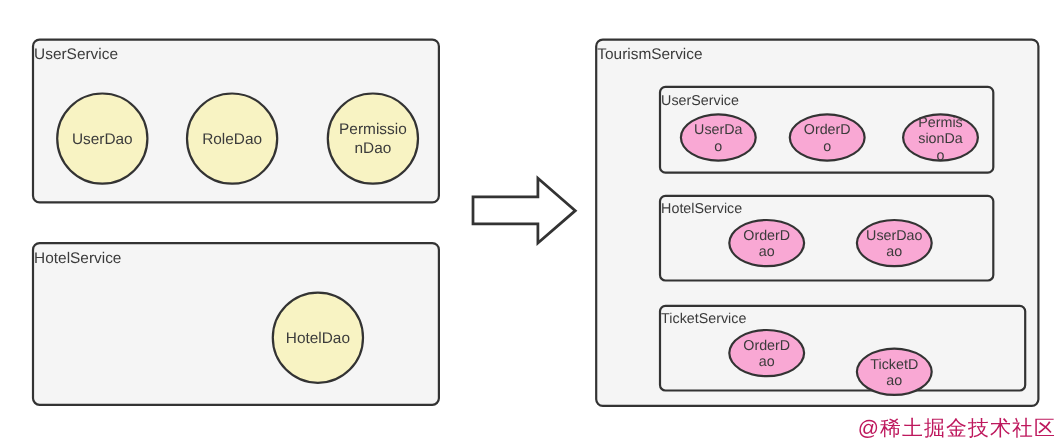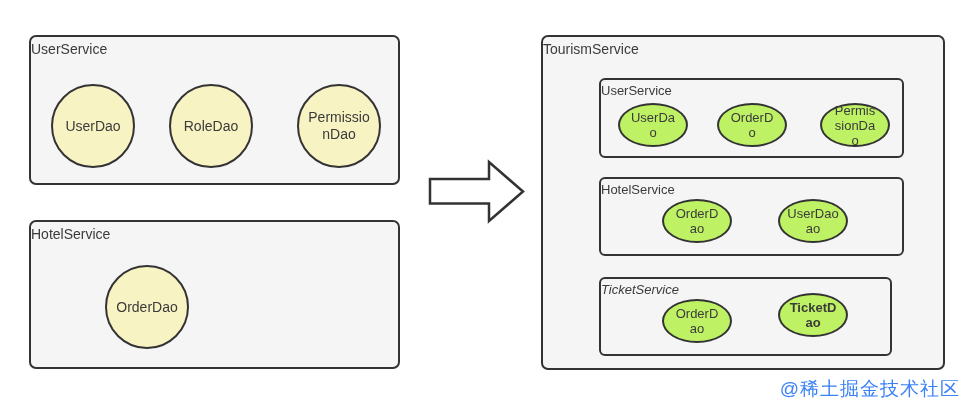--- a/index.html
+++ b/index.html
@@ -51,40 +51,40 @@
     text-align: center;
     font-size: 14px;
     line-height: 17px;
     white-space: pre-line;
   }
   .dao-ellipse {
     position: absolute;
     width: 70px;
     height: 44px;
     border-radius: 50%;
-    background: #bef264;
+    background: #f9a8d4;
     border: 2px solid #333333;
     box-sizing: border-box;
     display: flex;
     align-items: center;
     justify-content: center;
     text-align: center;
     font-size: 13px;
     line-height: 15px;
     white-space: pre-line;
     overflow: visible;
   }
   .arrow-svg { position: absolute; left: 425px; top: 155px; }
   .watermark {
     position: absolute;
     right: 7px;
     bottom: 4px;
     font-size: 19px;
     letter-spacing: 1px;
-    color: #3b82f6;
+    color: #be185d;
     white-space: nowrap;
   }
 </style>
 </head>
 <body>
 
 <div class="canvas">
 
   <div class="svc-box" style="left:29px; top:35px; width:371px; height:150px;">
     <div class="svc-title">UserService</div>
@@ -96,22 +96,22 @@
     <span>Permissio
 nDao</span>
   </div>
   <div class="dao-circle" style="left:169px; top:84px;">
     <span>RoleDao</span>
   </div>
 
   <div class="svc-box" style="left:29px; top:220px; width:371px; height:149px;">
     <div class="svc-title">HotelService</div>
   </div>
-  <div class="dao-circle" style="left:105px; top:265px;">
-    <span>OrderDao</span>
+  <div class="dao-circle" style="left:247px; top:265px;">
+    <span>HotelDao</span>
   </div>
 
   <svg class="arrow-svg" width="105" height="75" viewBox="0 0 105 75">
     <polygon points="5,24 64,24 64,7 98,36.5 64,66 64,48.5 5,48.5" fill="#ffffff" stroke="#333333" stroke-width="2.5" stroke-linejoin="miter"></polygon>
   </svg>
 
   <div class="svc-box" style="left:541px; top:35px; width:404px; height:335px;">
     <div class="svc-title">TourismService</div>
   </div>
 
@@ -137,27 +137,27 @@
   </div>
   <div class="dao-ellipse" style="left:662px; top:199px;">
     <span>OrderD
 ao</span>
   </div>
   <div class="dao-ellipse" style="left:778px; top:199px;">
     <span>UserDao
 ao</span>
   </div>
 
-  <div class="svc-box-inner" style="left:599px; top:277px; width:293px; height:79px;font-style:italic;">
+  <div class="svc-box-inner" style="left:599px; top:277px; width:334px; height:79px;">
     <div class="svc-title svc-title-sm">TicketService</div>
   </div>
   <div class="dao-ellipse" style="left:662px; top:299px;">
     <span>OrderD
 ao</span>
   </div>
-  <div class="dao-ellipse" style="left:778px; top:293px;font-weight:bold;">
+  <div class="dao-ellipse" style="left:778px; top:316px;">
     <span>TicketD
 ao</span>
   </div>
 
   <div class="watermark">@稀土掘金技术社区</div>
 
 </div>
 
 </body></html>

